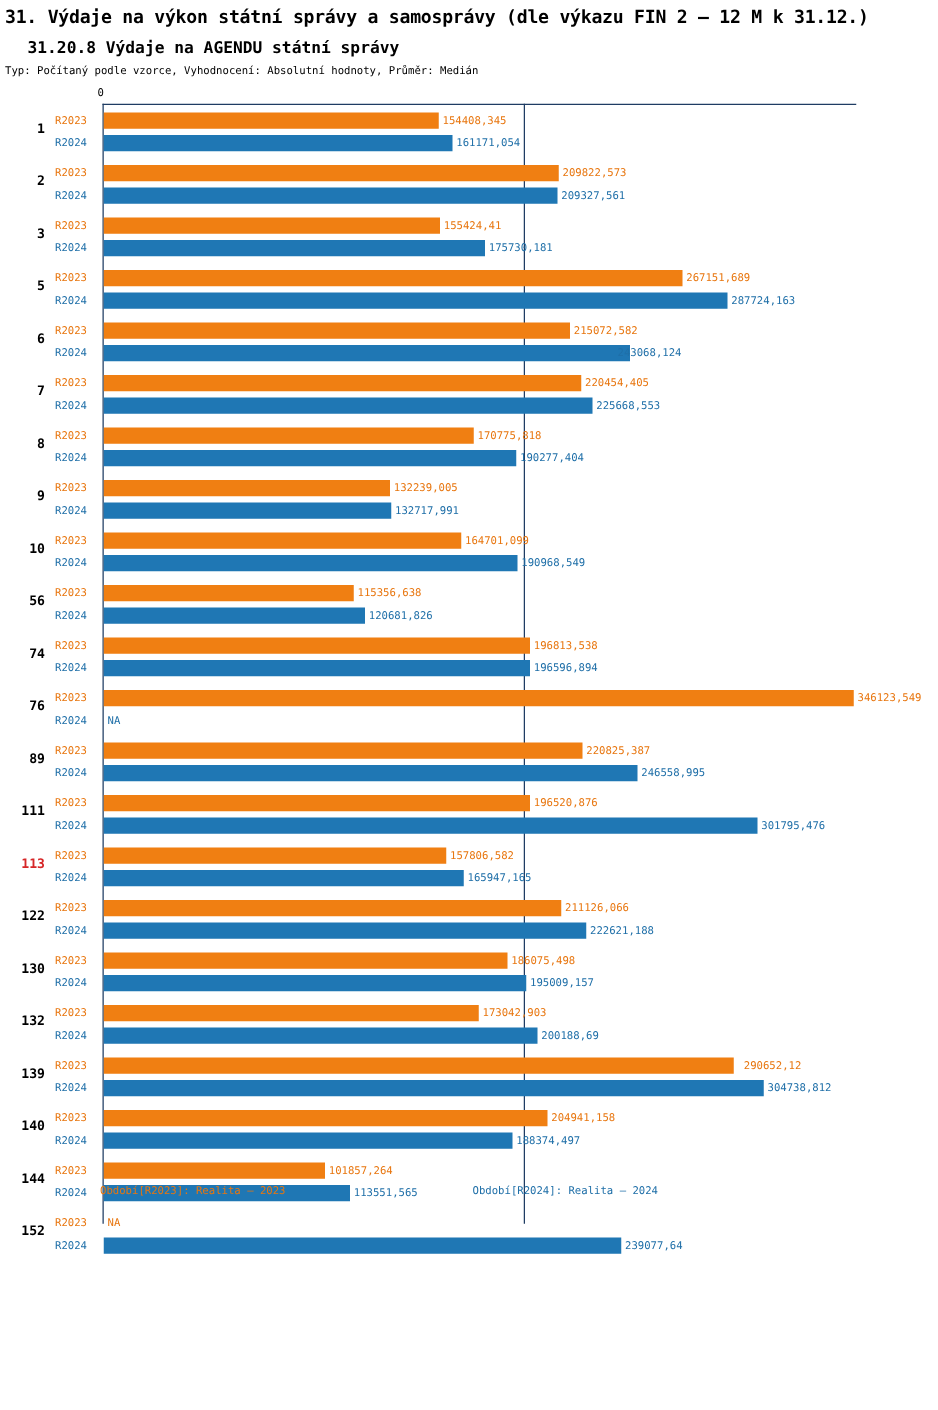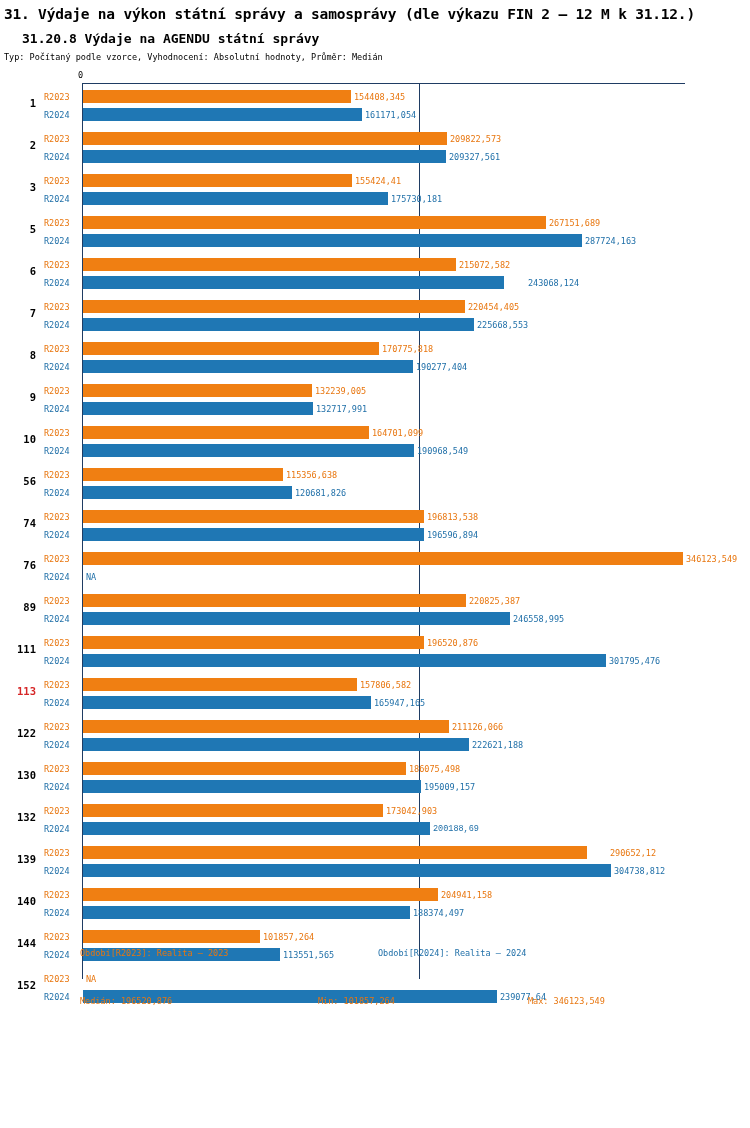--- a/index.html
+++ b/index.html
@@ -232,21 +232,21 @@
       <div class="group" style="top: 172px; height: 42px;">
         <div class="glabel">6</div>
         <div class="row" style="top: 2px;">
           <div class="serlabel s2023">R2023</div>
           <div class="bar b2023" style="width: 373px;"></div>
           <div class="vlabel v2023" style="left: 459px;">215072,582</div>
         </div>
         <div class="row" style="top: 20px;">
           <div class="serlabel s2024">R2024</div>
           <div class="bar b2024" style="width: 421px;"></div>
-          <div class="vlabel v2024" style="left: 528px;">243068,124</div>
+          <div class="vlabel v2024" style="left: 494px;">243068,124</div>
         </div>
       </div>
       <div class="group" style="top: 214px; height: 42px;">
         <div class="glabel">7</div>
         <div class="row" style="top: 2px;">
           <div class="serlabel s2023">R2023</div>
           <div class="bar b2023" style="width: 382px;"></div>
           <div class="vlabel v2023" style="left: 468px;">220454,405</div>
         </div>
         <div class="row" style="top: 20px;">
@@ -400,29 +400,29 @@
       <div class="group" style="top: 718px; height: 42px;">
         <div class="glabel">132</div>
         <div class="row" style="top: 2px;">
           <div class="serlabel s2023">R2023</div>
           <div class="bar b2023" style="width: 300px;"></div>
           <div class="vlabel v2023" style="left: 386px;">173042,903</div>
         </div>
         <div class="row" style="top: 20px;">
           <div class="serlabel s2024">R2024</div>
           <div class="bar b2024" style="width: 347px;"></div>
-          <div class="vlabel v2024" style="left: 433px; font-family: Liberation Mono, monospace;">200188,69</div>
+          <div class="vlabel v2024" style="left: 433px;">200188,69</div>
         </div>
       </div>
       <div class="group" style="top: 760px; height: 42px;">
         <div class="glabel">139</div>
         <div class="row" style="top: 2px;">
           <div class="serlabel s2023">R2023</div>
           <div class="bar b2023" style="width: 504px;"></div>
-          <div class="vlabel v2023" style="left: 610px;">290652,12</div>
+          <div class="vlabel v2023" style="left: 595px;">290652,12</div>
         </div>
         <div class="row" style="top: 20px;">
           <div class="serlabel s2024">R2024</div>
           <div class="bar b2024" style="width: 528px;"></div>
           <div class="vlabel v2024" style="left: 614px;">304738,812</div>
         </div>
       </div>
       <div class="group" style="top: 802px; height: 42px;">
         <div class="glabel">140</div>
         <div class="row" style="top: 2px;">
@@ -465,18 +465,13 @@
 </div>
 
 <div class="legend">
   <div class="legend-row">
     <span class="legend-c1 l2023">Období[R2023]: Realita – 2023</span>
     <span class="legend-c2 l2024">Období[R2024]: Realita – 2024</span>
   </div>
 </div>
 
 <div class="stats">
-  <div class="stats-row">
-    <span class="st-c1 o2023">Medián: 196520,876</span>
-    <span class="st-c2 o2023">Min: 101857,264</span>
-    <span class="st-c3 o2023">Max: 346123,549</span>
-  </div>
 </div>
 
 </body></html>

